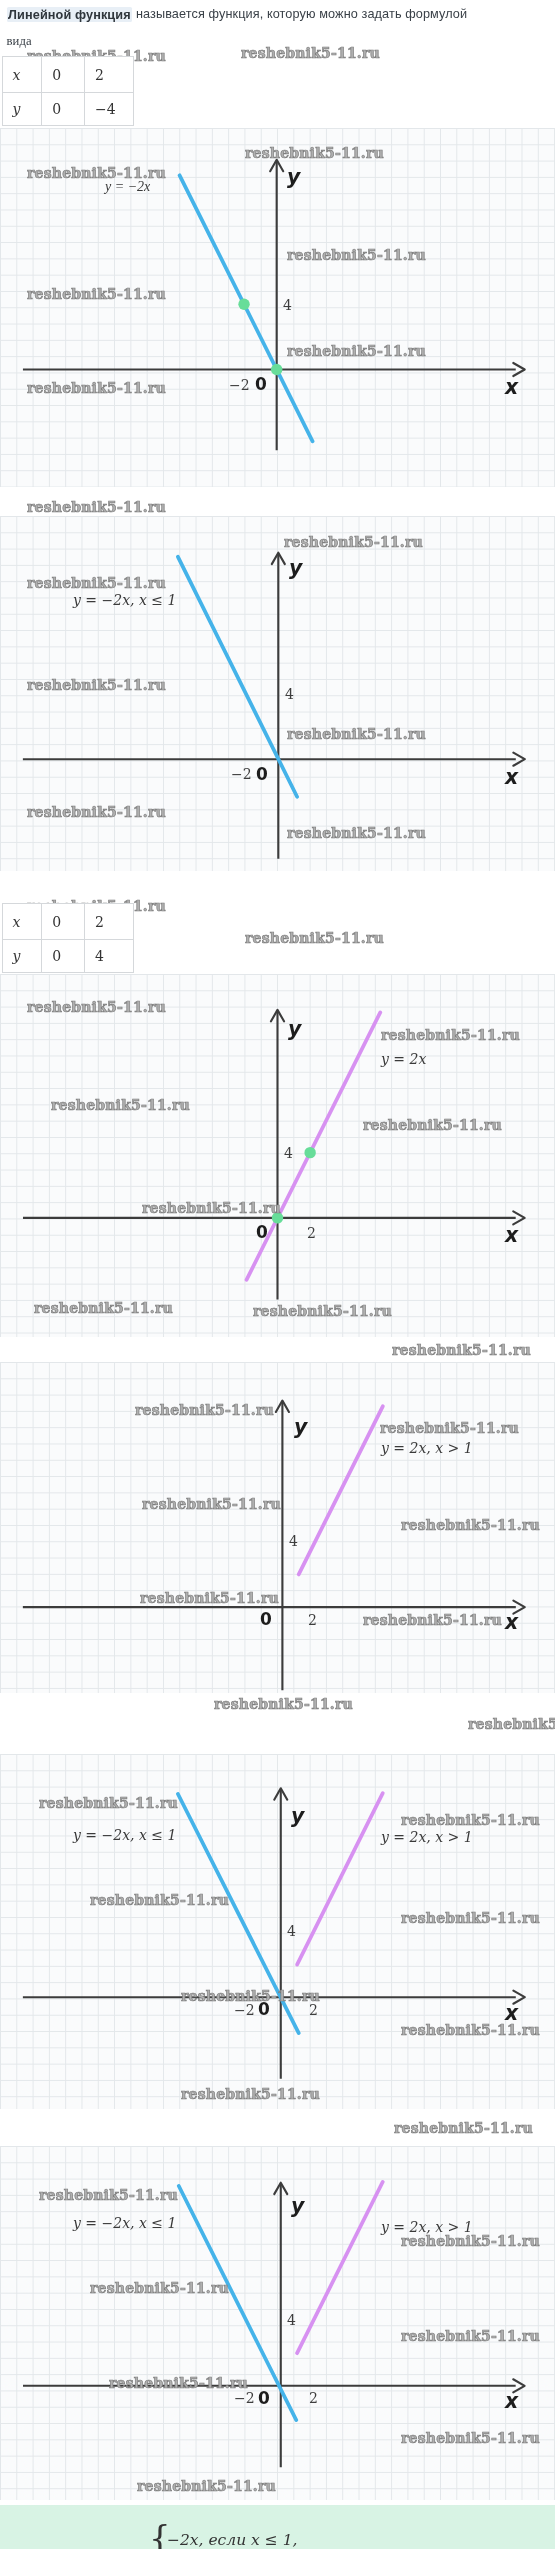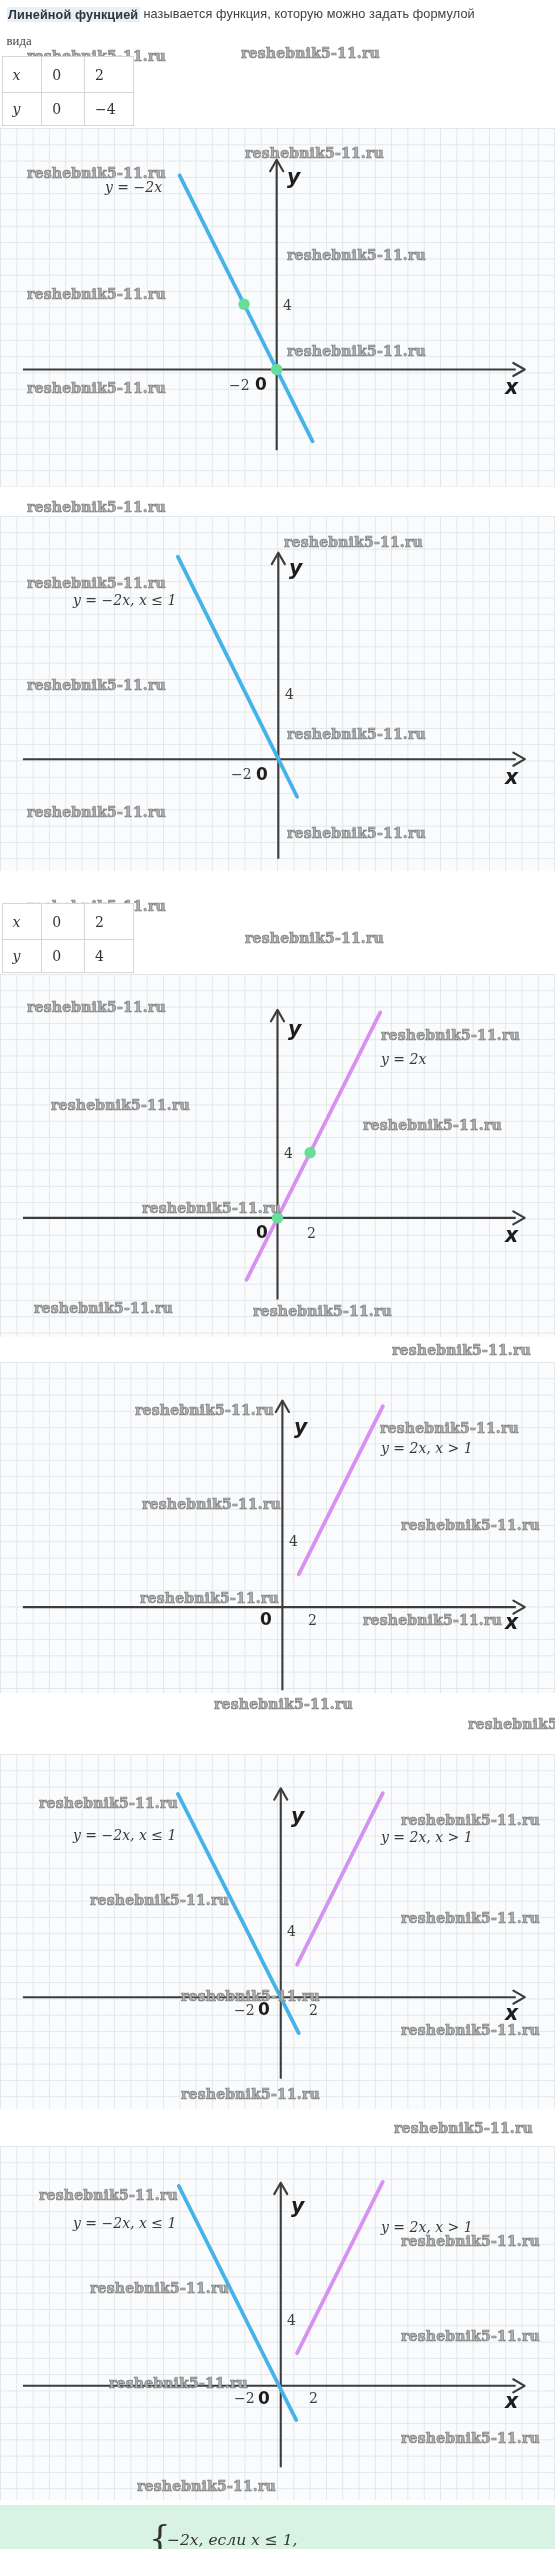--- a/index.html
+++ b/index.html
@@ -31,21 +31,21 @@
   #bottom-box .brace{position:absolute;left:149px;top:14.7px;font-family:"DejaVu Serif",serif;
                      font-size:34px;color:#333;line-height:1;}
   #bottom-box .pw{position:absolute;left:167px;top:27px;font-family:"DejaVu Serif",serif;
                   font-style:italic;font-size:15.5px;color:#333;line-height:1.1;}
 </style>
 </head>
 <body>
 
 <div id="page">
 
-  <div class="abs hline" style="left:6.5px;top:7.3px;"><span class="hterm">Линейной функцией</span><span> называется функция, которую можно задать формулой</span></div>
+  <div class="abs hline" style="left:6.5px;top:7.3px;"><span class="hterm">Линейной функция</span><span> называется функция, которую можно задать формулой</span></div>
   <div class="abs hline" style="left:6.5px;top:34px;font-family:Liberation Serif, serif;">вида</div>
 
   <span class="wm" style="left:27px;top:49px;">reshebnik5-11.ru</span>
   <span class="wm" style="left:241px;top:46px;">reshebnik5-11.ru</span>
 
   <table class="vals" style="left:1.6px;top:56px;">
     <tbody>
         <tr style="height:36px;">
       <td class="v" style="width:29px;">x</td>
       <td style="width:32px;">0</td>
@@ -65,21 +65,21 @@
       <polyline points="629,288 643,296 629,304" fill="none" stroke="#3c3c3c" stroke-width="2.6" stroke-linecap="round" stroke-linejoin="round"></polyline>
       <line x1="339" y1="40" x2="339" y2="395" stroke="#3c3c3c" stroke-width="2.6"></line>
       <polyline points="331,53 339,39 347,53" fill="none" stroke="#3c3c3c" stroke-width="2.6" stroke-linecap="round" stroke-linejoin="round"></polyline>
       <line x1="220" y1="58" x2="383" y2="384" stroke="#45b3e9" stroke-width="4.6" stroke-linecap="round"></line>
       <circle cx="299" cy="216" r="7" fill="#67dd99"></circle>
       <circle cx="339" cy="296" r="7" fill="#67dd99"></circle>
     </svg>
   </div>
   <span class="wm" style="left:245px;top:146px;">reshebnik5-11.ru</span>
   <span class="wm" style="left:27px;top:166px;">reshebnik5-11.ru</span>
-  <span class="flabel" style="left:105px;top:180px;">y = −2x</span>
+  <span class="flabel" style="left:105px;top:180px;font-family:Liberation Serif, serif;">y = −2x</span>
   <span class="axl" style="left:287px;top:167px;">y</span>
   <span class="wm" style="left:287px;top:248px;">reshebnik5-11.ru</span>
   <span class="wm" style="left:27px;top:287px;">reshebnik5-11.ru</span>
   <span class="tick" style="left:283px;top:298px;">4</span>
   <span class="wm" style="left:287px;top:344px;">reshebnik5-11.ru</span>
   <span class="tick" style="left:229px;top:378px;">−2</span>
   <span class="zero" style="left:255px;top:376px;">0</span>
   <span class="wm" style="left:27px;top:381px;">reshebnik5-11.ru</span>
   <span class="axl" style="left:505px;top:377px;">x</span>
   <span class="wm" style="left:27px;top:500px;">reshebnik5-11.ru</span>

